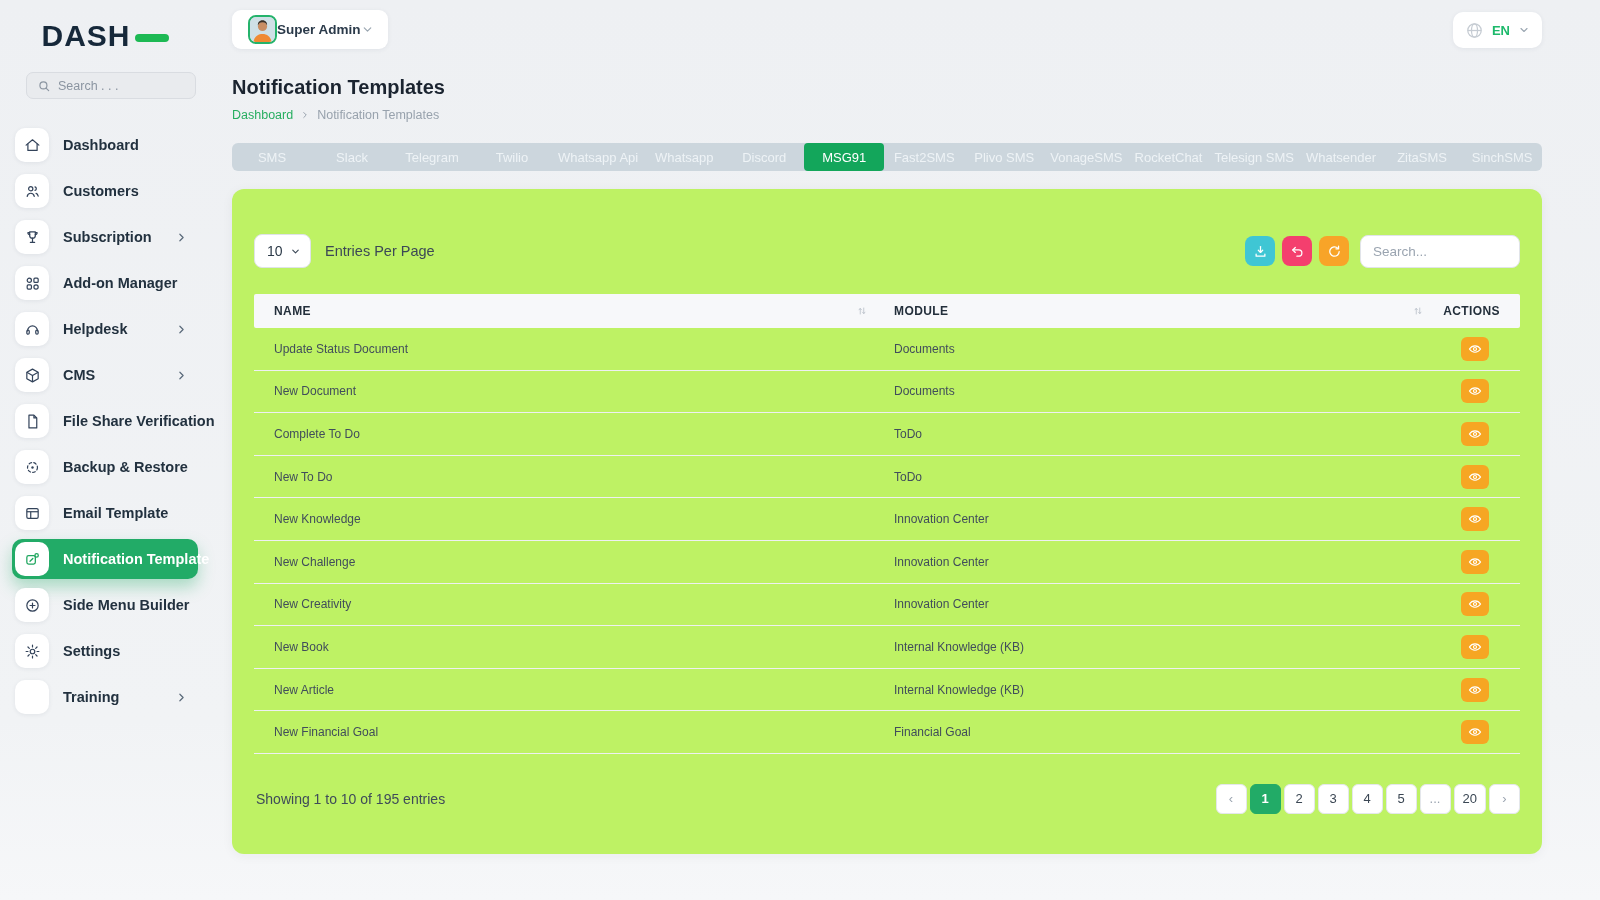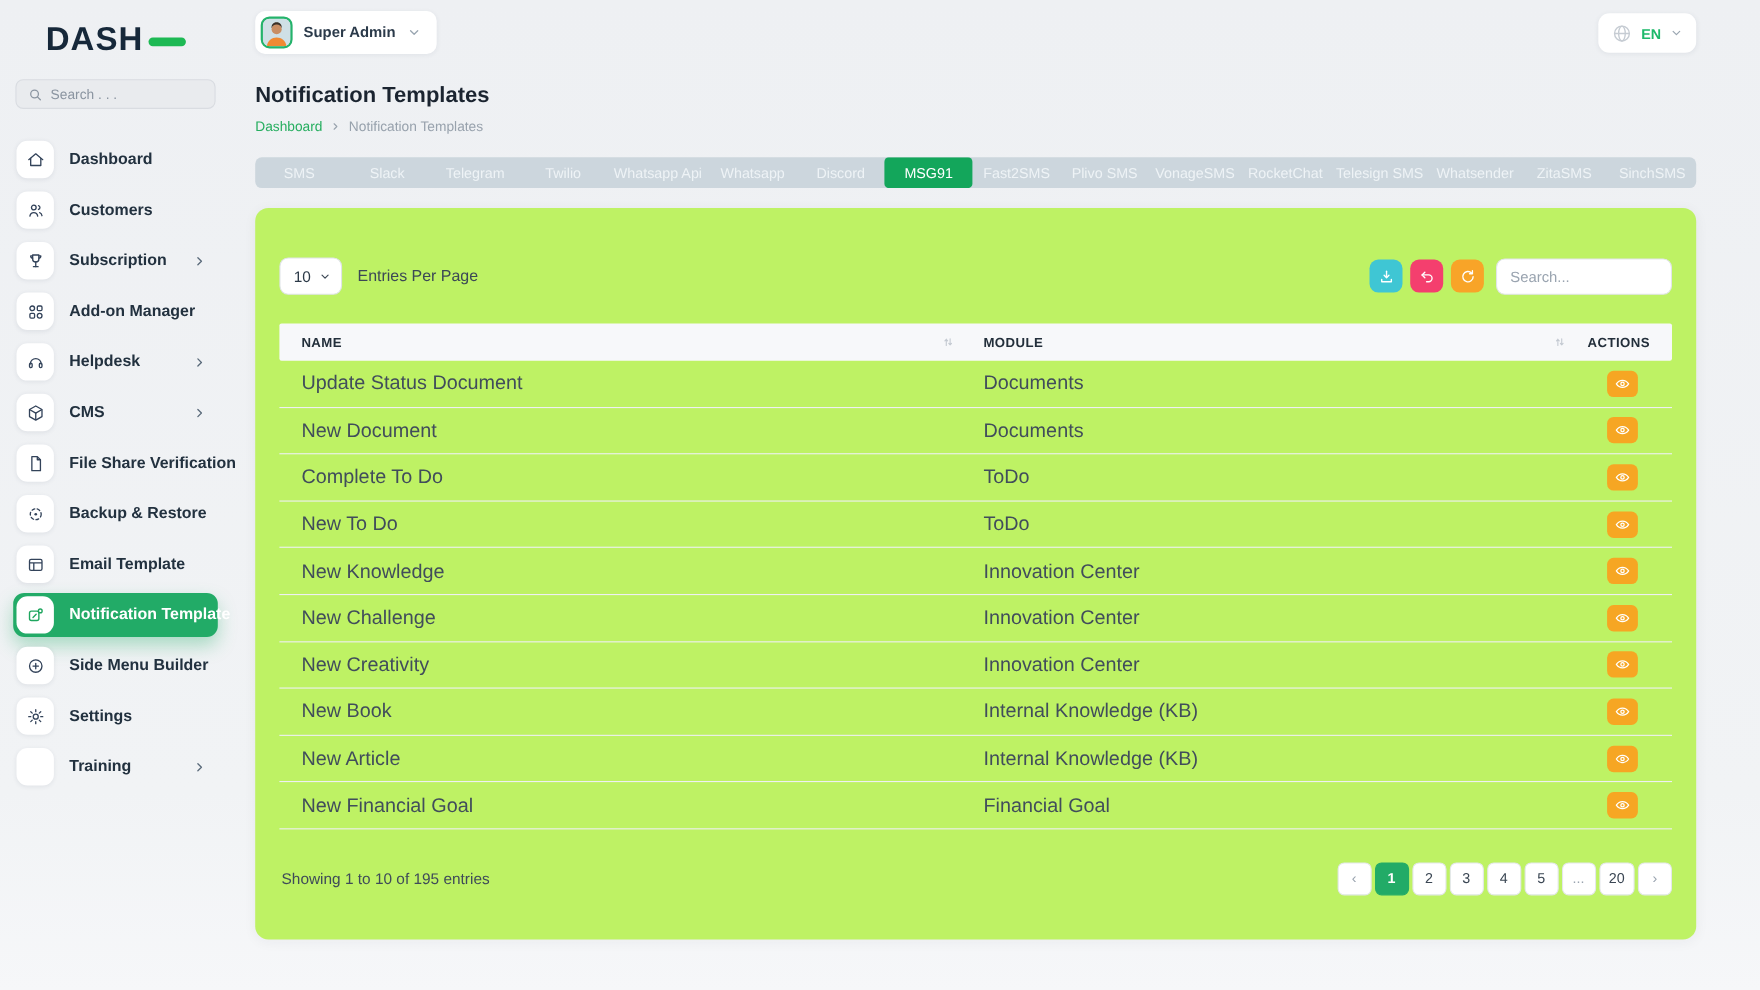--- a/index.html
+++ b/index.html
@@ -9,42 +9,42 @@
     background:linear-gradient(180deg,#eef0f3 0%,#f1f3f5 80%,#f6f7f9 100%);
     display:flex; overflow:hidden; color:#1f2d3d;
   }
   svg { display:block; }
 
   
   .sidebar { width:210px; flex:0 0 210px; padding:14px 0 0 0; }
   .logo { height:44px; display:flex; align-items:center; justify-content:center; gap:4px; margin-bottom:14px; }
   .logo-text { font-size:30px; font-weight:800; letter-spacing:1px; color:#16283a; }
   .logo-dash { width:34px; height:8px; border-radius:4px; background:#1db954; margin-top:4px; }
-  .side-search { margin:0 14px 26px 14px; height:27px; background:#e9ebee; border:1px solid #d9dce1;
+  .side-search { margin:0 14px 26px 26px; height:27px; background:#e9ebee; border:1px solid #d9dce1;
     border-radius:7px; display:flex; align-items:center; gap:7px; padding:0 10px; color:#8b95a1; }
   .side-search input { border:none; outline:none; background:transparent; font-size:12.5px; color:#5a6571;
     width:100%; font-family:"Liberation Sans",sans-serif; }
   .side-search input::placeholder { color:#8b95a1; }
   .menu { list-style:none; padding:0 12px; }
   .menu-item { height:40px; margin-bottom:6px; display:flex; align-items:center; gap:14px;
     padding:0 10px 0 3px; border-radius:10px; cursor:pointer; }
   .icon-box { width:34px; height:34px; flex:0 0 34px; background:#ffffff; border-radius:10px;
     box-shadow:0 1px 4px rgba(40,55,80,.08); display:flex; align-items:center; justify-content:center; color:#33435a; }
   .menu-label { font-size:14.5px; font-weight:600; color:#22313f; flex:1; white-space:nowrap; }
   .menu-chevron { color:#55платillité; }
   .menu-chevron { color:#5a6a7a; }
   .menu-item.active { background:#22ab67; box-shadow:0 8px 16px rgba(34,171,103,.35); }
   .menu-item.active .menu-label { color:#ffffff; }
   .menu-item.active .icon-box { color:#1fa65f; box-shadow:none; }
 
   
   .main { flex:1; padding:10px 58px 0 22px; display:flex; flex-direction:column; }
   .topbar { display:flex; justify-content:space-between; align-items:flex-start; }
   .user-pill { background:#fff; border-radius:9px; box-shadow:0 1px 5px rgba(40,55,80,.07);
-    height:39px; display:flex; align-items:center; gap:10px; padding:0 14px 0 5px; cursor:pointer; }
+    height:39px; display:flex; align-items:center; padding:0 14px 0 16px; cursor:pointer; }
   .avatar { width:29px; height:29px; border-radius:8px; border:2px solid #24b36b; overflow:hidden; background:#cfe0e6; }
   .user-name { font-size:13.5px; font-weight:600; color:#2b3a4a; }
   .lang-pill { background:#fff; border-radius:10px; box-shadow:0 1px 5px rgba(40,55,80,.07);
     height:36px; display:flex; align-items:center; gap:8px; padding:0 12px; cursor:pointer; margin-top:2px; }
   .lang-code { font-size:13px; font-weight:700; color:#1db96b; }
   .muted-icon { color:#9aa6b1; }
 
   .page-title { font-size:20px; font-weight:700; color:#1b2430; margin-top:27px; }
   .breadcrumb { display:flex; align-items:center; gap:7px; margin-top:9px; font-size:12.5px; }
   .crumb-home { color:#27ae60; cursor:pointer; }
@@ -77,21 +77,21 @@
   
   .table { margin-top:26px; }
   .t-head { display:grid; grid-template-columns:620px 1fr 90px; background:#f7f8fa; height:34px;
     align-items:center; border-radius:2px; }
   .th { font-size:12px; font-weight:700; color:#232f3b; letter-spacing:.4px; padding-left:20px;
     display:flex; align-items:center; justify-content:space-between; }
   .th.actions { justify-content:flex-end; padding-right:20px; padding-left:0; }
   .sort-icon { color:#c3c9d1; margin-right:6px; }
   .t-row { display:grid; grid-template-columns:620px 1fr 90px; height:42.6px; align-items:center;
     border-bottom:1px solid #eef0f3; }
-  .td { font-size:18px; color:#414d5b; padding-left:20px; }
+  .td { font-size:12px; color:#414d5b; padding-left:20px; }
   .td.actions { padding-left:0; display:flex; justify-content:center; }
   .eye-btn { width:28px; height:24px; background:#f6a623; border:none; border-radius:6px; color:#fff;
     display:flex; align-items:center; justify-content:center; cursor:pointer; }
 
   
   .card-footer { display:flex; justify-content:space-between; align-items:center; margin-top:30px; }
   .showing { font-size:14px; color:#3f4b59; padding-left:2px; }
   .pagination { display:flex; gap:3px; }
   .page-btn { min-width:31px; height:30px; background:#fff; border:1px solid #e4e7eb; border-radius:6px;
     font-size:13px; color:#3b4754; display:flex; align-items:center; justify-content:center; cursor:pointer;

